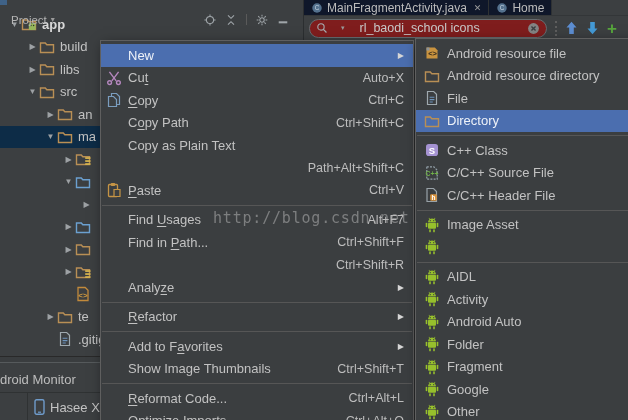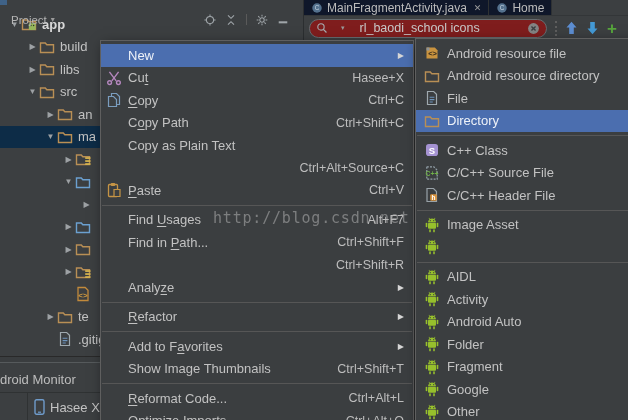--- a/index.html
+++ b/index.html
@@ -349,21 +349,21 @@
         <span class="mico">
           <svg viewBox="0 0 16 16" width="100%" height="100%">
             <g stroke="#b587be" stroke-width="1.4" fill="none">
               <path d="M3.4 1.8l6.8 9M12.6 1.8l-6.8 9"></path>
               <circle cx="3.6" cy="12.6" r="1.9"></circle>
               <circle cx="12.4" cy="12.6" r="1.9"></circle>
             </g>
           </svg>
         </span>
         <span class="lbl">Cu<u>t</u></span>
-        <span class="sc">Hasee+X</span>
+        <span class="sc">Auto+X</span>
       </div>
       <div class="mi">
         <span class="mico">
           <svg viewBox="0 0 16 16" width="100%" height="100%">
             <path d="M5.5 4.5V1.5h5l3 3v8h-3" fill="none" stroke="#7a9dbe" stroke-width="1.2"></path>
             <path d="M2.5 4.5h5l3 3v7h-8z" fill="#3c3f41" stroke="#7a9dbe" stroke-width="1.2"></path>
           </svg>
         </span>
         <span class="lbl"><u>C</u>opy</span>
         <span class="sc">Ctrl+C</span>
@@ -372,21 +372,21 @@
         <span class="mico"></span>
         <span class="lbl">C<u>o</u>py Path</span>
         <span class="sc">Ctrl+Shift+C</span>
       </div>
       <div class="mi">
         <span class="mico"></span>
         <span class="lbl">Copy as Plain Text</span>
       </div>
       <div class="mi">
         <span class="mico"></span>
-        <span class="sc">Ctrl+Alt+Source+C</span>
+        <span class="sc">Path+Alt+Shift+C</span>
       </div>
       <div class="mi">
         <span class="mico">
           <svg viewBox="0 0 16 16" width="100%" height="100%">
             <rect x="2.5" y="2.5" width="9" height="12" rx="1" fill="none" stroke="#c59445" stroke-width="1.3"></rect>
             <rect x="4.8" y="1" width="4.4" height="3" rx="1" fill="#c59445"></rect>
             <path d="M8 7.5h6v7H8z" fill="#3c3f41" stroke="#c59445" stroke-width="1.2"></path>
           </svg>
         </span>
         <span class="lbl"><u>P</u>aste</span>

